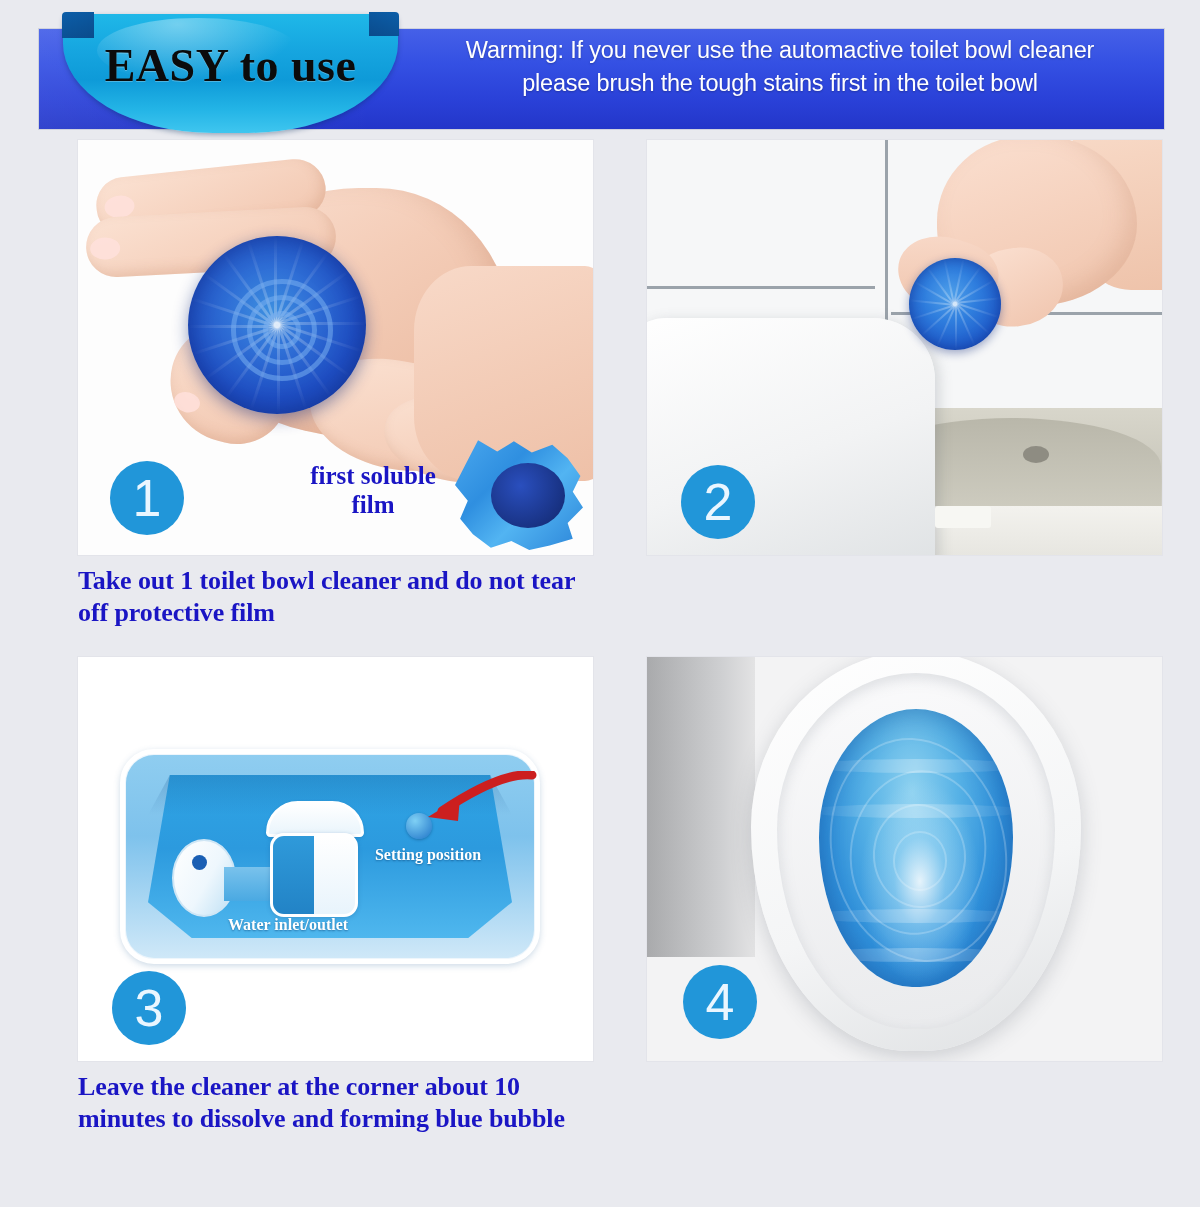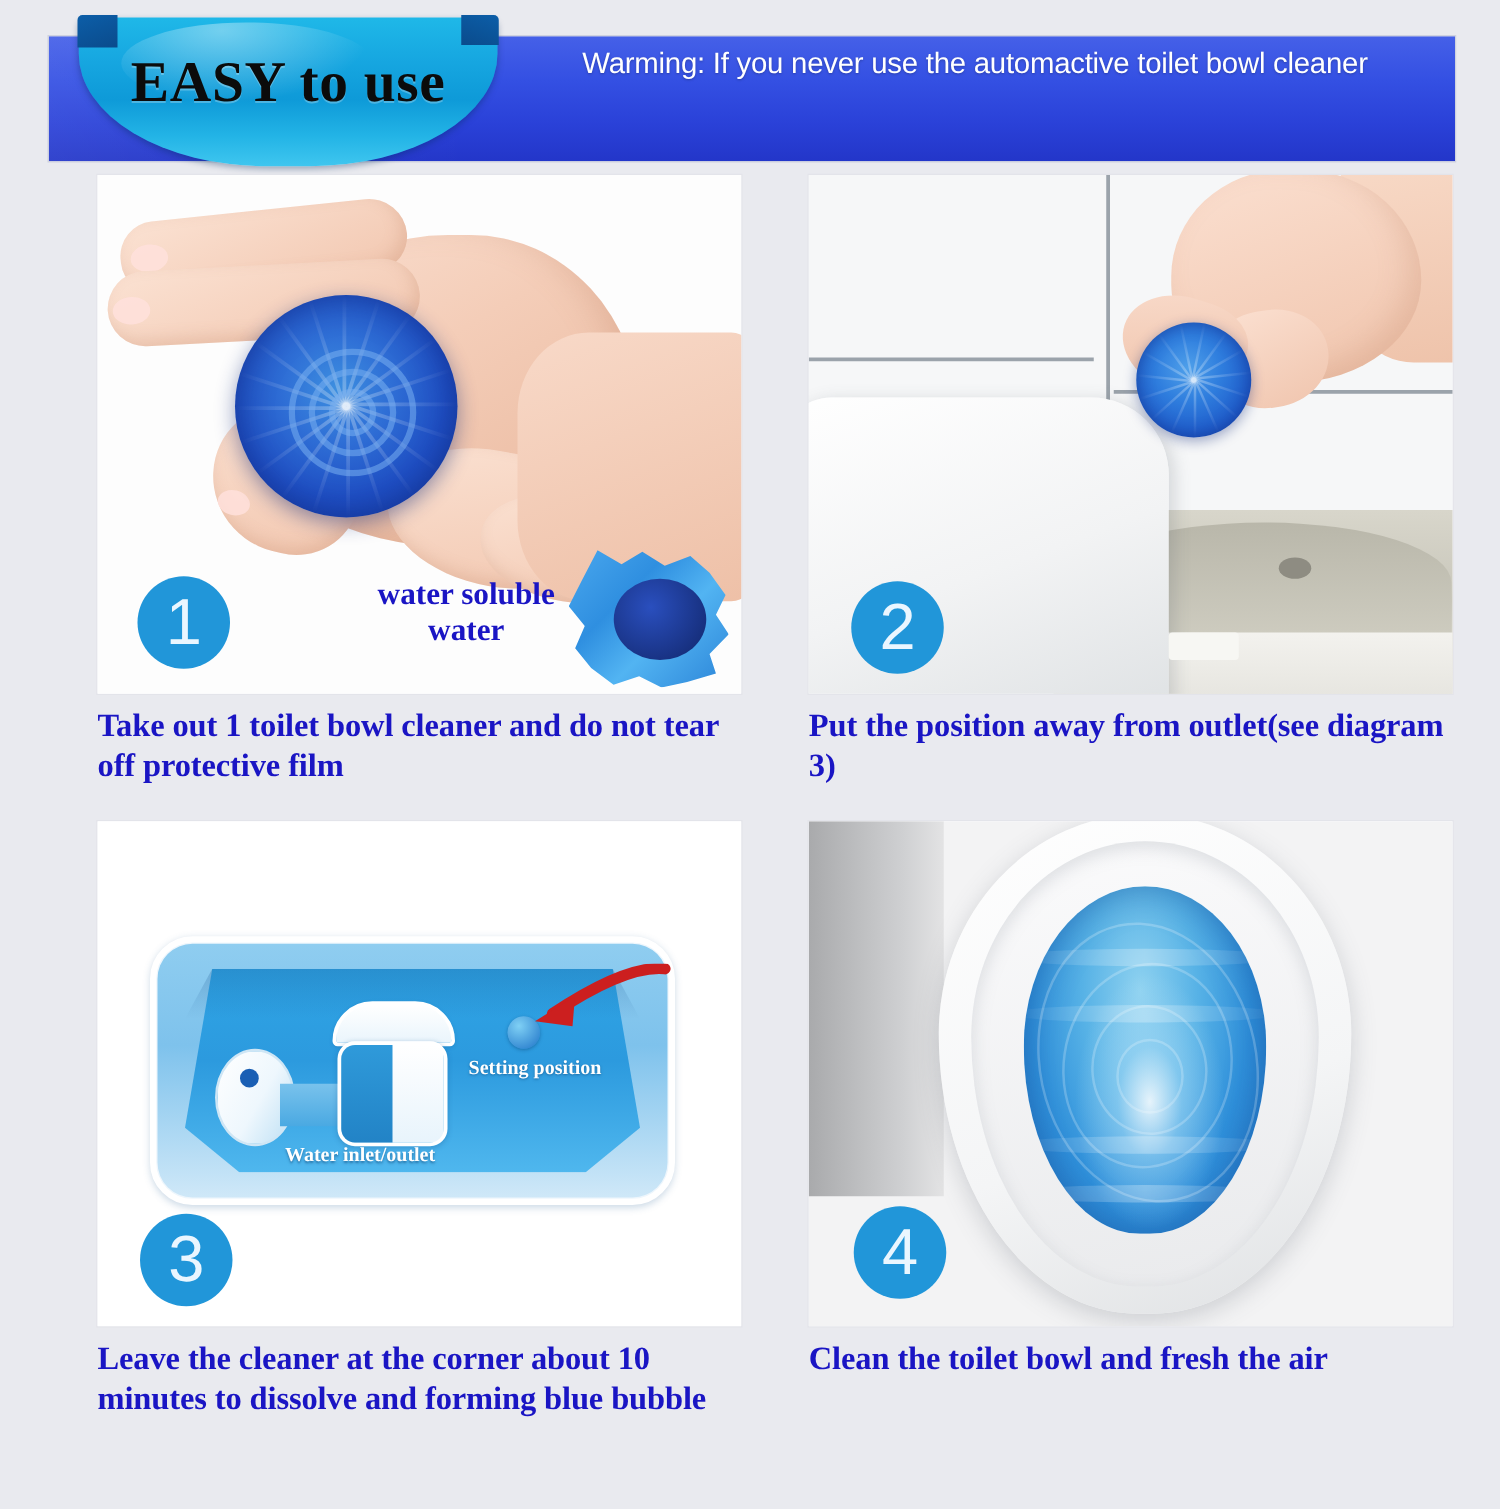--- a/index.html
+++ b/index.html
@@ -391,20 +391,21 @@
 <div class="banner-wrap">
   <div class="banner-bar">
     <div class="banner-bar-inner"></div>
   </div>
   <div class="ribbon">
     <div class="ribbon-gloss"></div>
   </div>
   <div class="banner-title">EASY to use</div>
   <div class="banner-warning">
     <div>Warming: If you never use the automactive toilet bowl cleaner</div>
+    <div>please brush the tough stains first in the toilet bowl</div>
   </div>
 </div>
 
 <div class="steps">
 
   <div class="row">
 
     <div class="step">
       <div class="photo p1">
         <div class="p1-bg"></div>
@@ -444,21 +445,21 @@
           <div class="ridge" style="transform:rotate(270deg);"></div>
           <div class="ridge" style="transform:rotate(288deg);"></div>
           <div class="ridge" style="transform:rotate(306deg);"></div>
           <div class="ridge" style="transform:rotate(324deg);"></div>
           <div class="ridge" style="transform:rotate(342deg);"></div>
           <div class="ring r1"></div>
           <div class="ring r2"></div>
           <div class="ring r3"></div>
         </div>
 
-        <div class="wsf-label">water soluble water</div>
+        <div class="wsf-label">first soluble film</div>
 
         <div class="film-inset">
           <div class="film-crinkle"></div>
           <div class="film-disc"></div>
         </div>
 
         <div class="badge b1">1</div>
       </div>
       <div class="caption">Take out 1 toilet bowl cleaner and do not tear off protective film</div>
     </div>
@@ -496,21 +497,20 @@
             <div class="ridge" style="transform:rotate(240deg);"></div>
             <div class="ridge" style="transform:rotate(264deg);"></div>
             <div class="ridge" style="transform:rotate(288deg);"></div>
             <div class="ridge" style="transform:rotate(312deg);"></div>
             <div class="ridge" style="transform:rotate(336deg);"></div>
           </div>
         </div>
 
         <div class="badge b2">2</div>
       </div>
-      <div class="caption">Put the position away from outlet(see diagram 3)</div>
     </div>
   </div>
 
   <div class="row" style="margin-top:18px;">
 
     <div class="step">
       <div class="photo p3">
         <div class="p3-bg"></div>
 
         <div class="cistern">
@@ -555,16 +555,15 @@
           <div class="swirl s2"></div>
           <div class="swirl s3"></div>
           <div class="swirl s4"></div>
           <div class="wave" style="top:18%;"></div>
           <div class="wave" style="top:34%;"></div>
           <div class="wave" style="top:72%;"></div>
           <div class="wave" style="top:86%;"></div>
         </div>
         <div class="badge b4">4</div>
       </div>
-      <div class="caption">Clean the toilet bowl and fresh the air</div>
     </div>
   </div>
 </div>
 
 </body></html>

